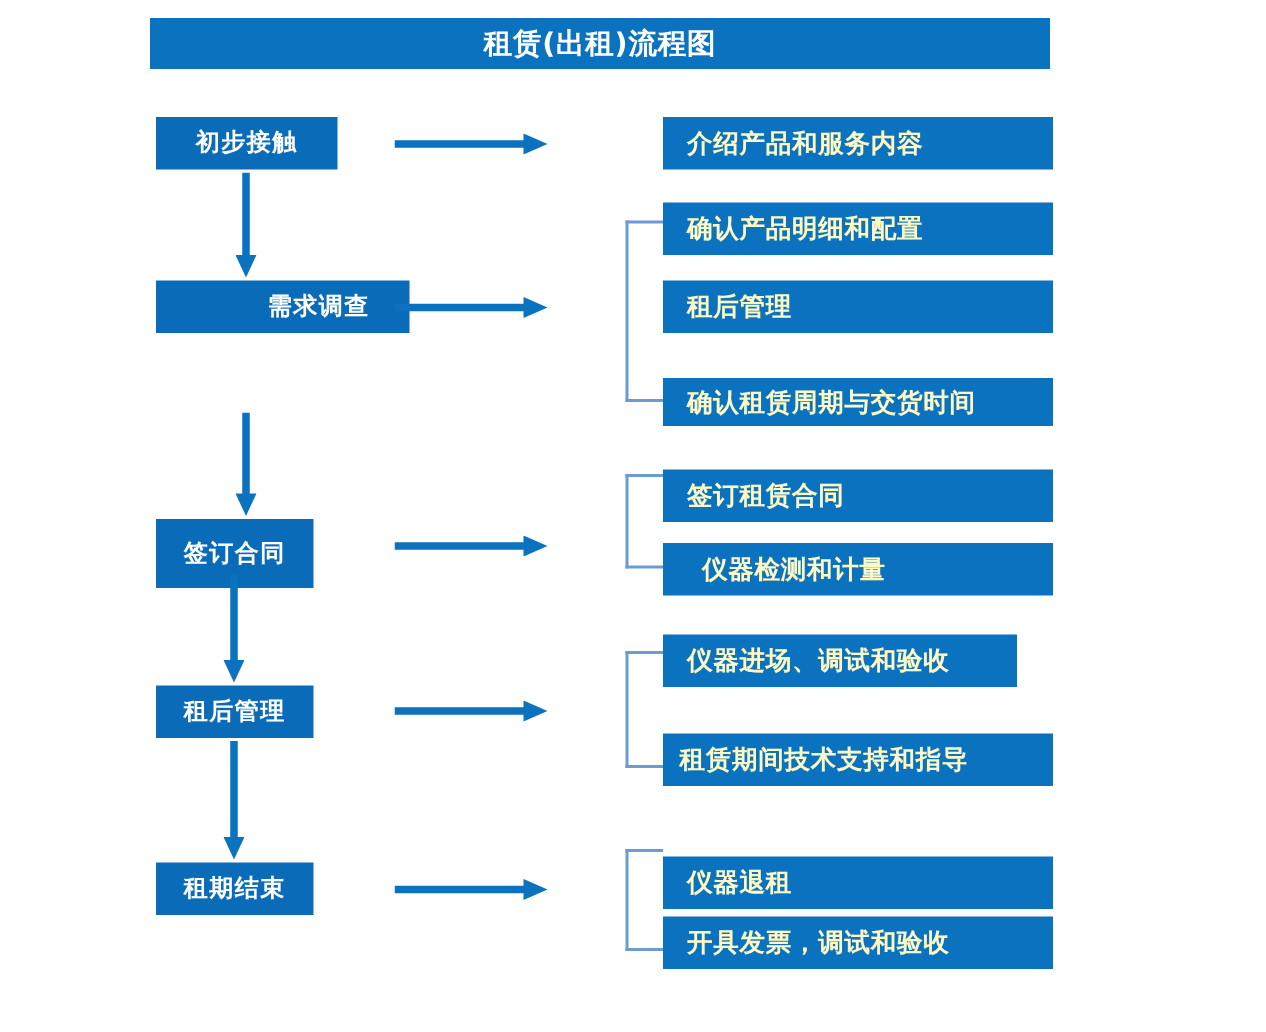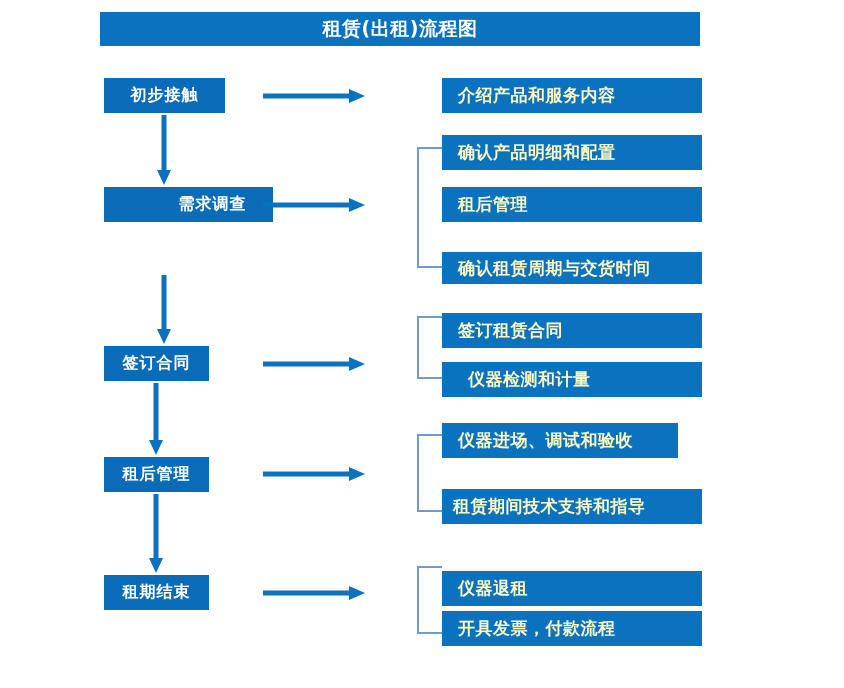--- a/index.html
+++ b/index.html
@@ -75,21 +75,21 @@
 <body>
 
 <div id="canvas">
 
   <div class="title-bar">租赁(出租)流程图</div>
 
   <div class="stage-box" style="left:104px; top:78px; width:121px; height:35px;">初步接触</div>
 
   <div class="stage-box" style="left:104px; top:187px; width:121px; height:35px;padding-left:48px;">需求调查</div>
 
-  <div class="stage-box" style="left:104px; top:346px; width:105px; height:35px;">签订合同</div>
+  <div class="stage-box" style="left:104px; top:346px; width:105px; height:46px;">签订合同</div>
 
   <div class="stage-box" style="left:104px; top:457px; width:105px; height:35px;">租后管理</div>
 
   <div class="stage-box" style="left:104px; top:575px; width:105px; height:35px;">租期结束</div>
 
   <div class="v-arrow" style="left:157px; top:115px; height:70px;">
     <svg width="14" height="70" viewBox="0 0 14 70" xmlns="http://www.w3.org/2000/svg">
       <rect x="4.5" y="0" width="5" height="57" fill="#0A72BE"></rect>
       <polygon points="0,55 14,55 7,70" fill="#0A72BE"></polygon>
     </svg>
@@ -170,15 +170,15 @@
   <div class="detail-box" style="left:442px; top:313px; width:260px; height:35px;">签订租赁合同</div>
 
   <div class="detail-box" style="left:442px; top:362px; width:260px; height:35px;padding-left:26px;">仪器检测和计量</div>
 
   <div class="detail-box" style="left:442px; top:423px; width:236px; height:35px;">仪器进场、调试和验收</div>
 
   <div class="detail-box" style="left:442px; top:489px; width:260px; height:35px;padding-left:11px;">租赁期间技术支持和指导</div>
 
   <div class="detail-box" style="left:442px; top:571px; width:260px; height:35px;">仪器退租</div>
 
-  <div class="detail-box" style="left:442px; top:611px; width:260px; height:35px;">开具发票，付款流程</div>
+  <div class="detail-box" style="left:442px; top:611px; width:260px; height:35px;">开具发票，调试和验收</div>
 
 </div>
 
 </body></html>

